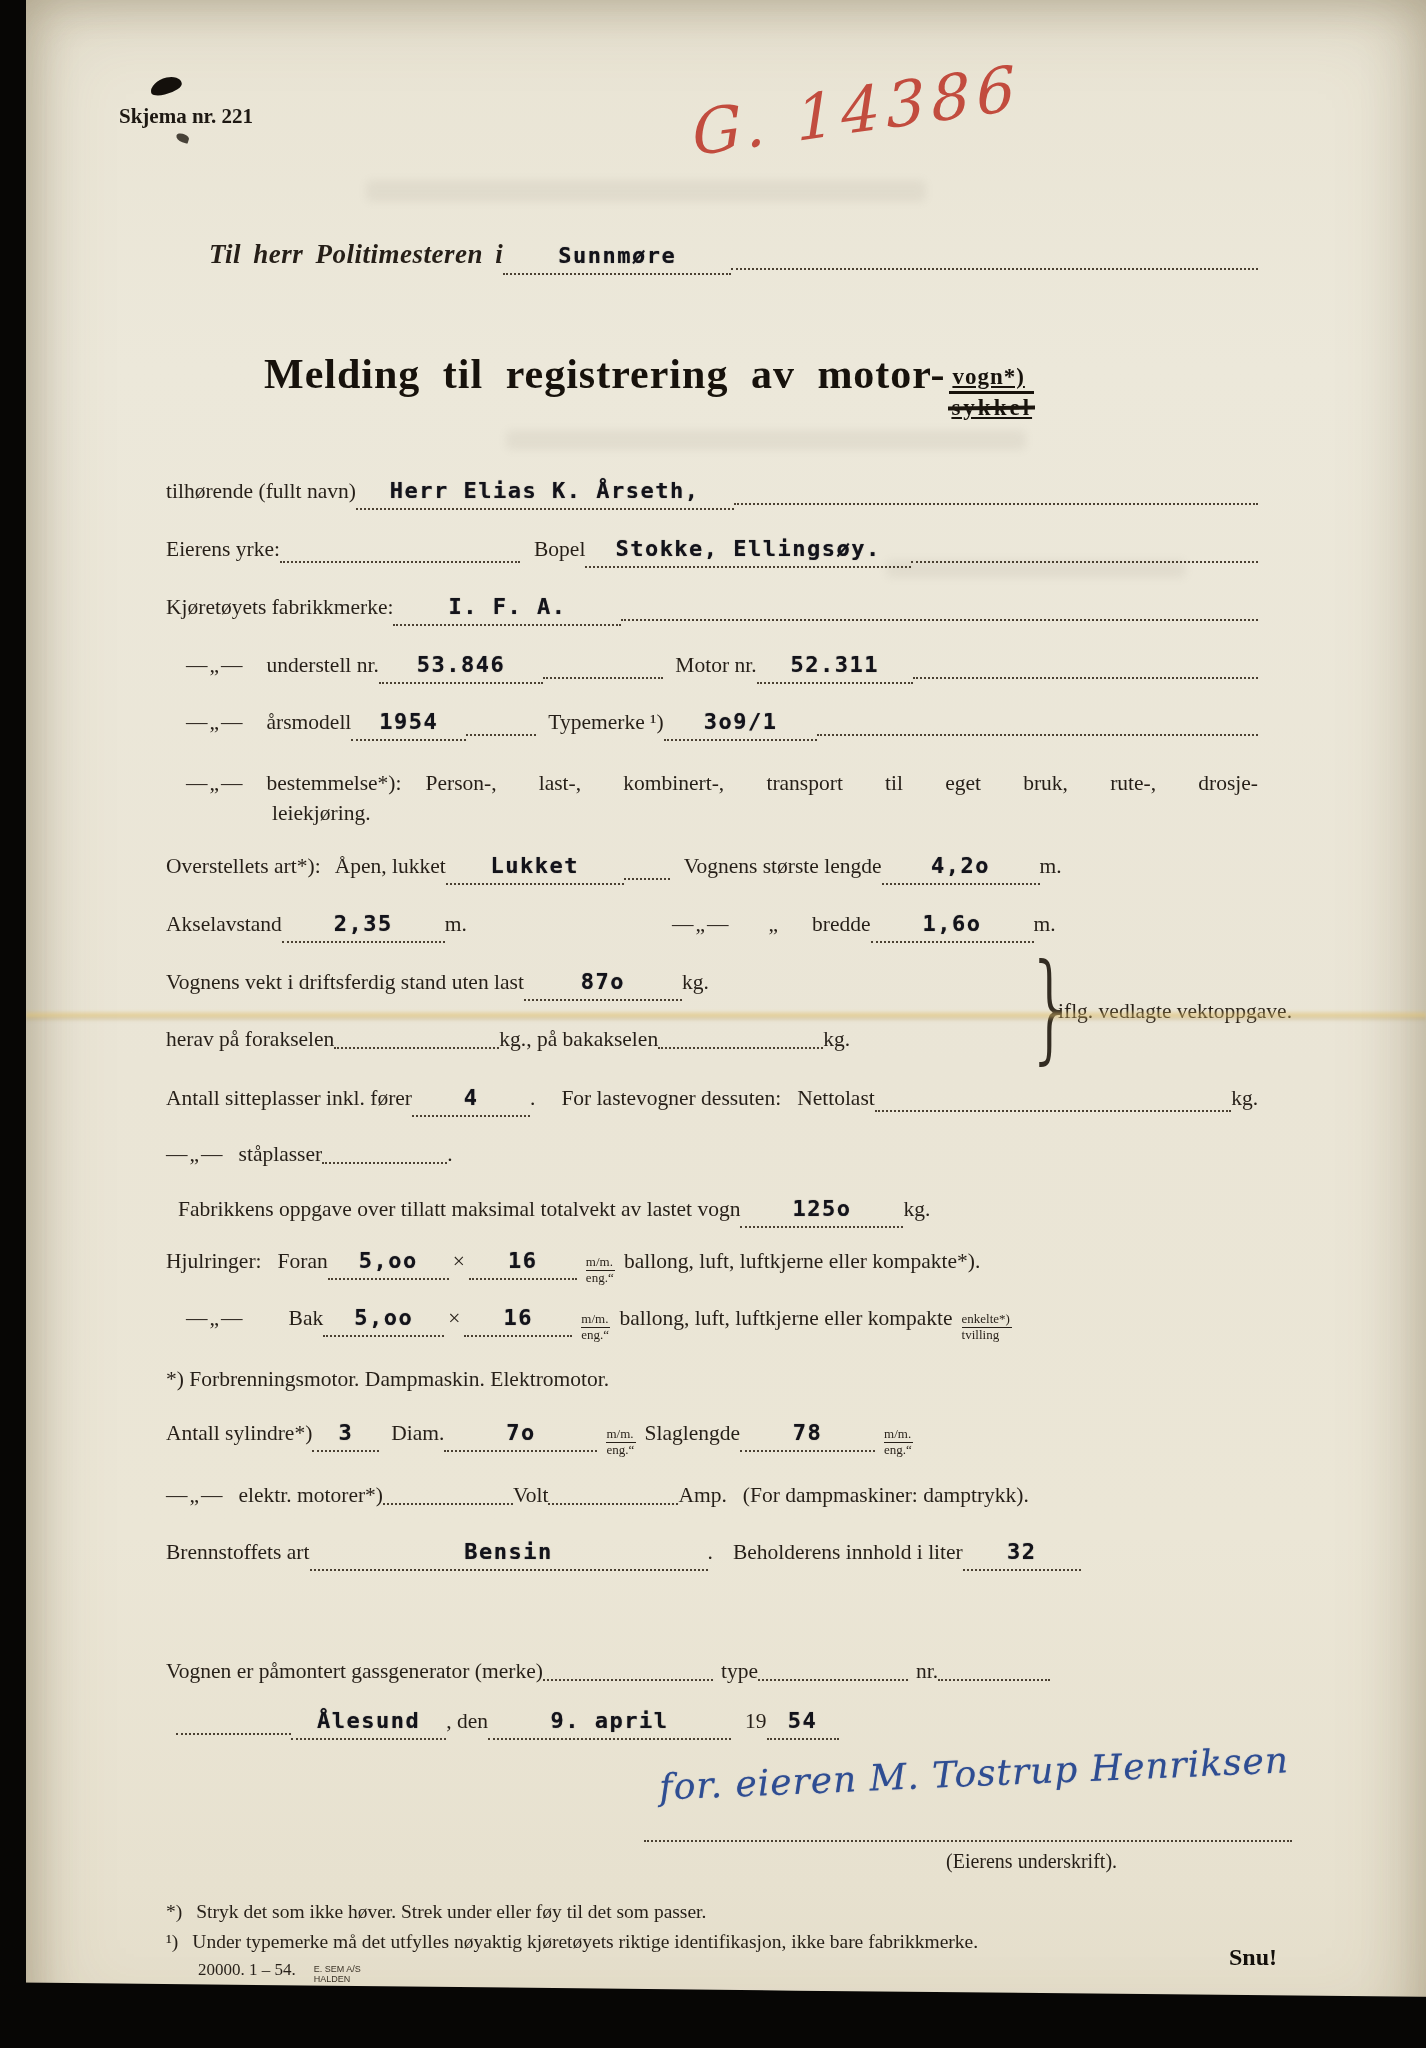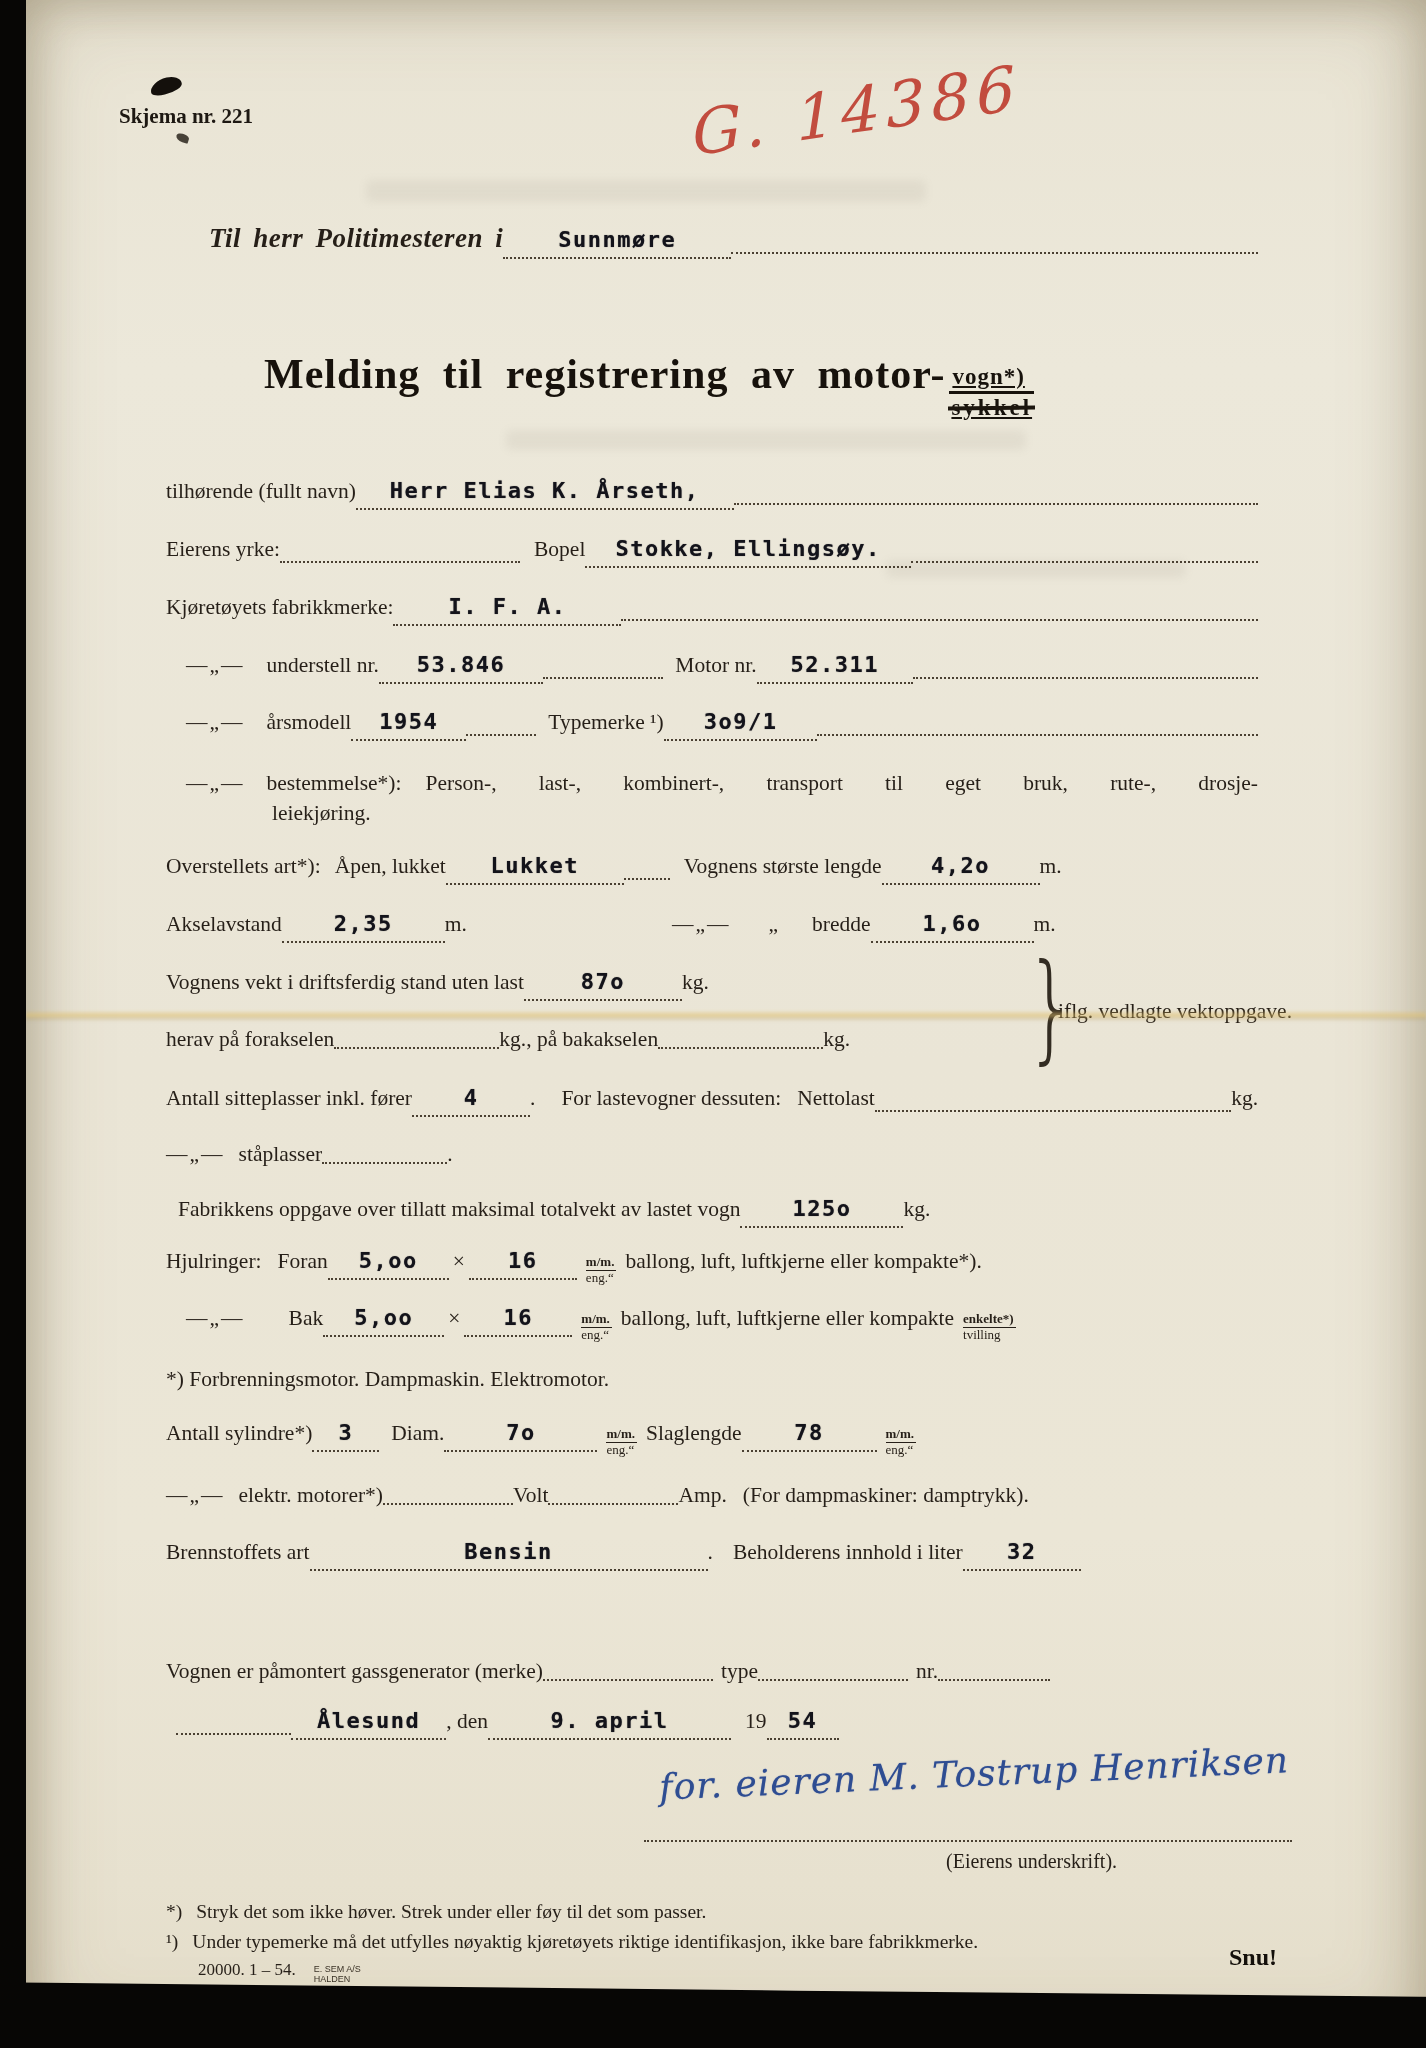--- a/index.html
+++ b/index.html
@@ -21,27 +21,27 @@
   .lbl{flex:0 0 auto;}
   .gap{flex:0 0 auto;display:inline-block;}
   .dots{align-self:flex-end;height:0;border-bottom:2px dotted #4a4032;margin-bottom:5px;flex:0 0 auto;}
   .grow{flex:1 1 auto;}
   .typed{flex:0 0 auto;font:bold 22px/30px "DejaVu Sans Mono",monospace;letter-spacing:1.5px;
          color:#13131a;text-align:center;border-bottom:2px dotted #4a4032;padding:0 14px 2px;
          text-shadow:0 0 1px rgba(10,10,20,.55);}
   .frac{display:inline-flex;flex-direction:column;align-self:center;
         font:13px/1.12 "Liberation Serif",serif;text-align:left;transform:translateY(7px);
         margin:0 9px;color:#261f18;}
-  .frac .ft{border-bottom:1.5px solid #261f18;padding:0 2px 0 0;font-weight:bold;}
+  .frac .ft{border-bottom:1.5px solid #261f18;padding:0 2px 0 0;}
   .dittos{flex:0 0 auto;letter-spacing:2px;}
 
   .skjema{position:absolute;left:93px;top:103px;font:bold 21px/26px "Liberation Serif",serif;color:#1d1812;}
   .journal{position:absolute;left:665px;top:76px;font:italic 400 62px/70px "DejaVu Serif",serif;
            color:#bd372a;transform:rotate(-8deg) skewX(-6deg);letter-spacing:6px;opacity:.88;}
-  .addr{font:italic bold 27px/36px "Liberation Serif",serif;letter-spacing:.5px;word-spacing:5px;}
+  .addr{font:italic bold 27px/36px "Liberation Serif",serif;letter-spacing:.5px;word-spacing:5px;margin-top:16px;}
   .heading{position:absolute;left:238px;top:348px;display:flex;align-items:baseline;
            font:bold 42px/52px "Liberation Serif",serif;letter-spacing:1px;word-spacing:11px;color:#17120c;}
   .fracTitle{display:inline-flex;flex-direction:column;text-align:left;
              font:bold 23px/26px "Liberation Serif",serif;transform:translateY(-4px);margin-left:4px;text-decoration:underline;}
   .fracTitle .tt{border-bottom:3px solid #17120c;padding:0 3px 1px;}
   .fracTitle .tb{position:relative;letter-spacing:3px;padding:1px 2px 0;}
   .fracTitle .tb::after{content:"";position:absolute;left:-1px;right:-1px;top:46%;height:4px;
              background:#1c160f;transform:rotate(-.5deg);}
   .brace{position:absolute;left:988px;top:948px;font:100 118px/118px "DejaVu Sans",sans-serif;
          color:#332c22;transform:scaleX(.7);}

